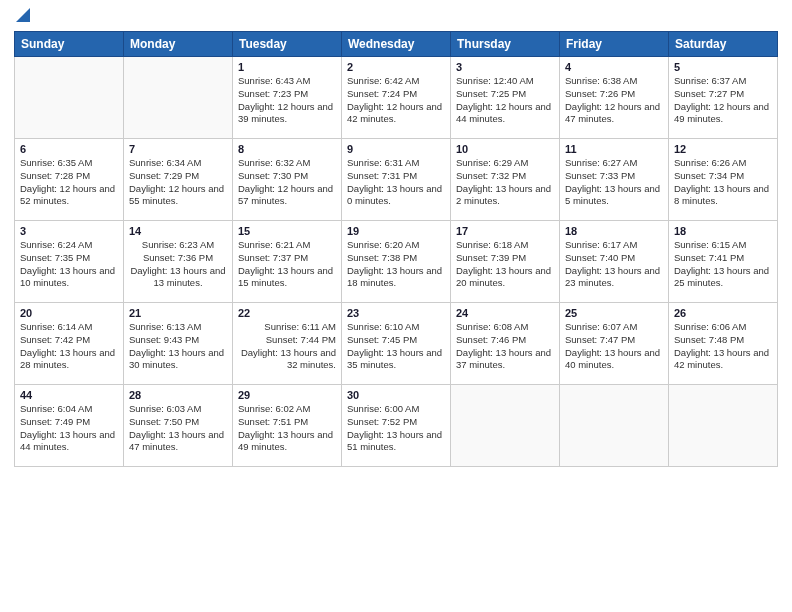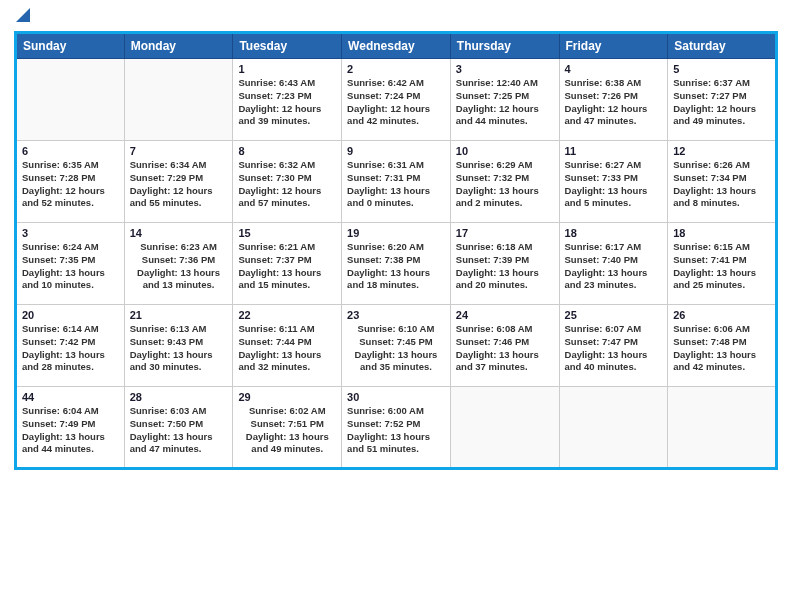--- a/index.html
+++ b/index.html
@@ -38,21 +38,21 @@
     }
     .title-section h2 {
       font-size: 14px;
       font-weight: normal;
       color: #333;
       margin-top: 2px;
     }
     .calendar {
       width: 100%;
       border-collapse: collapse;
-      border: 3px solid #0ea5e9;
+      border: 1px solid #0ea5e9;
     }
     .calendar th {
       background: #2565ae;
       color: #fff;
       font-size: 12px;
       font-weight: bold;
       padding: 5px 6px;
       text-align: left;
       border: 1px solid #1a4a8a;
     }
@@ -73,21 +73,20 @@
       font-size: 11px;
       font-weight: bold;
       color: #1a1a2e;
       margin-bottom: 2px;
       display: block;
     }
     .day-info {
       font-size: 9.5px;
       color: #333;
       line-height: 1.35;
-      font-weight: bold;
     }
     .logo-row {
       display: flex;
       align-items: center;
       line-height: 1;
     }
     .logo-g {
       font-size: 22px;
       font-weight: bold;
       color: #1a1a2e;
@@ -274,27 +273,27 @@
 Daylight: 13 hours and 28 minutes.</div>
           </td>
           <td>
             <span class="day-num">21</span>
             <div class="day-info" style="white-space: pre-line;">Sunrise: 6:13 AM
 Sunset: 9:43 PM
 Daylight: 13 hours and 30 minutes.</div>
           </td>
           <td>
             <span class="day-num">22</span>
-            <div class="day-info" style="white-space: pre-line;">Sunrise: 6:11 AM
+            <div class="day-info" style="white-space: pre-line; text-align: right;">Sunrise: 6:11 AM
 Sunset: 7:44 PM
 Daylight: 13 hours and 32 minutes.</div>
           </td>
           <td>
             <span class="day-num">23</span>
-            <div class="day-info" style="white-space: pre-line; text-align: center;">Sunrise: 6:10 AM
+            <div class="day-info" style="white-space: pre-line;">Sunrise: 6:10 AM
 Sunset: 7:45 PM
 Daylight: 13 hours and 35 minutes.</div>
           </td>
           <td>
             <span class="day-num">24</span>
             <div class="day-info" style="white-space: pre-line;">Sunrise: 6:08 AM
 Sunset: 7:46 PM
 Daylight: 13 hours and 37 minutes.</div>
           </td>
           <td>
@@ -318,21 +317,21 @@
 Daylight: 13 hours and 44 minutes.</div>
           </td>
           <td>
             <span class="day-num">28</span>
             <div class="day-info" style="white-space: pre-line;">Sunrise: 6:03 AM
 Sunset: 7:50 PM
 Daylight: 13 hours and 47 minutes.</div>
           </td>
           <td>
             <span class="day-num">29</span>
-            <div class="day-info" style="white-space: pre-line; text-align: center;">Sunrise: 6:02 AM
+            <div class="day-info" style="white-space: pre-line;">Sunrise: 6:02 AM
 Sunset: 7:51 PM
 Daylight: 13 hours and 49 minutes.</div>
           </td>
           <td>
             <span class="day-num">30</span>
             <div class="day-info" style="white-space: pre-line;">Sunrise: 6:00 AM
 Sunset: 7:52 PM
 Daylight: 13 hours and 51 minutes.</div>
           </td>
           <td class="empty"></td>

